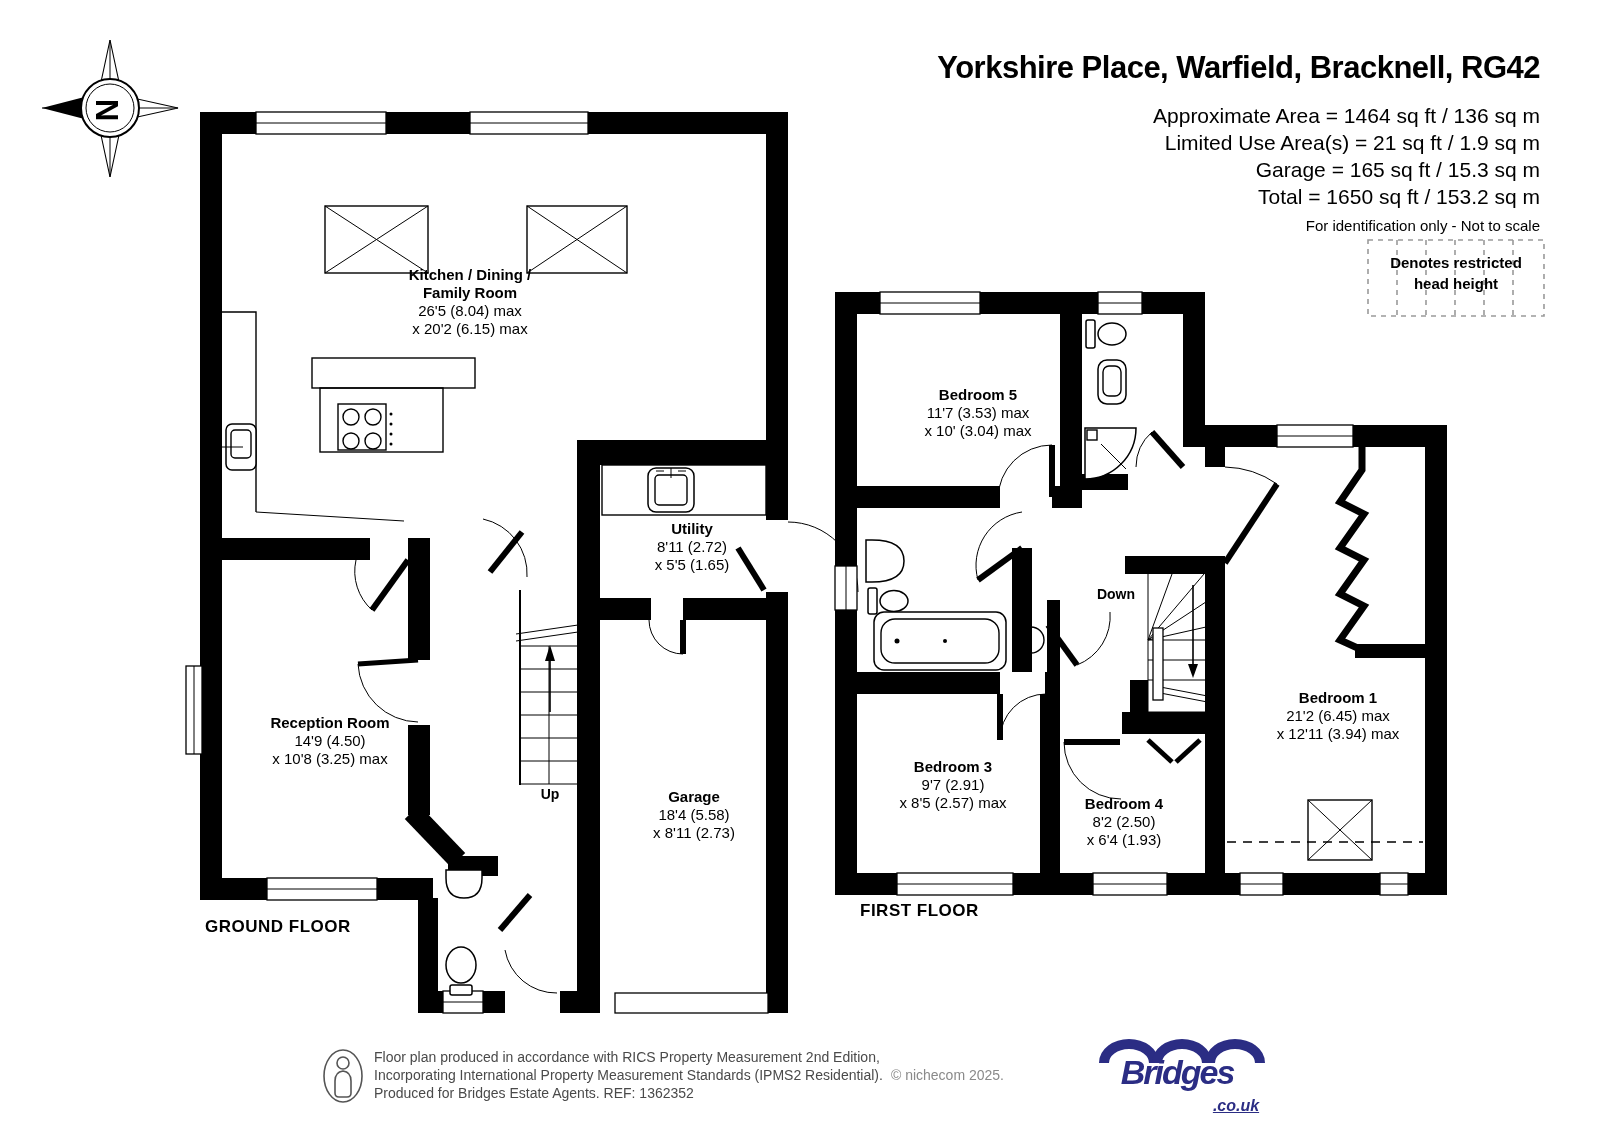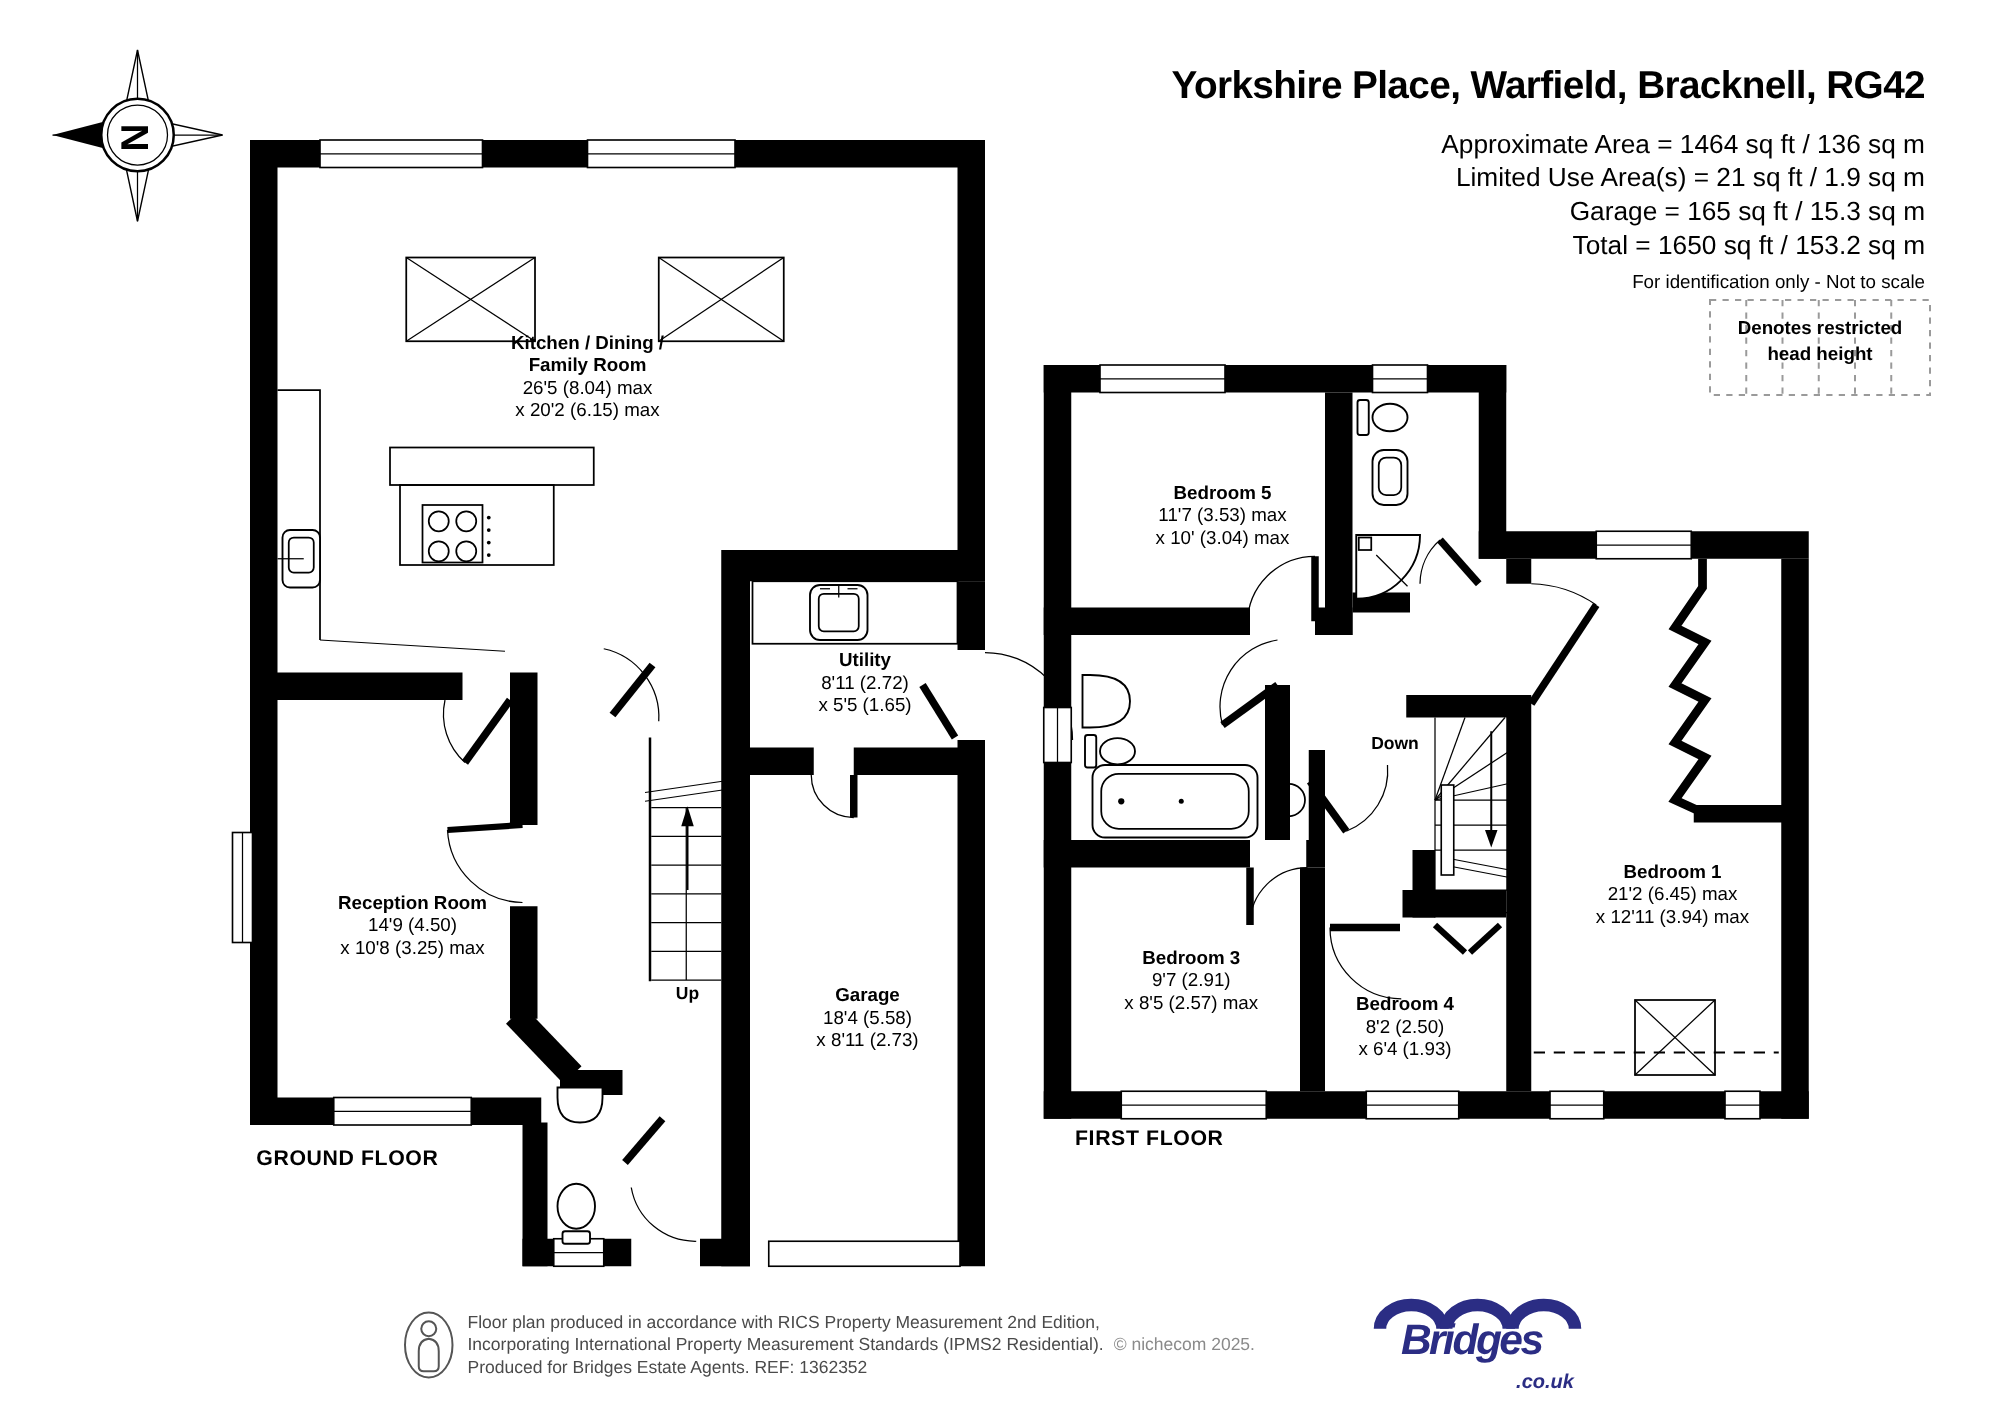--- a/index.html
+++ b/index.html
@@ -29,21 +29,21 @@
   .stair-label{position:absolute;font-weight:bold;font-size:14px;text-align:center;}
   .legend-text{position:absolute;left:1368px;top:252px;width:176px;text-align:center;
                font-weight:bold;font-size:15px;line-height:21px;}
   .compass-n{position:absolute;left:85px;top:90px;width:50px;height:40px;text-align:center;
              font-weight:bold;font-size:31px;transform:rotate(-90deg);}
   .ftr{position:absolute;font-size:14px;line-height:18px;color:#4a4a4a;}
   .copy{color:#8a8a8a;margin-left:8px;}
   .brand{position:absolute;left:1072px;top:1053px;width:210px;text-align:center;
          font-size:34px;font-weight:bold;font-style:italic;color:#2b2d84;letter-spacing:-2px;}
   .brand-suffix{position:absolute;left:1196px;top:1097px;width:80px;text-align:center;
-                font-size:16px;font-weight:bold;font-style:italic;color:#2b2d84;}
+                font-size:16px;font-weight:bold;font-style:italic;color:#2b2d84;text-decoration:underline;}
 </style>
 </head>
 <body>
 
 <div class="page">
 
 <svg width="1599" height="1131" viewBox="0 0 1599 1131">
 
   <g>
     <line x1="110" y1="40" x2="110" y2="177" class="arc"></line>

